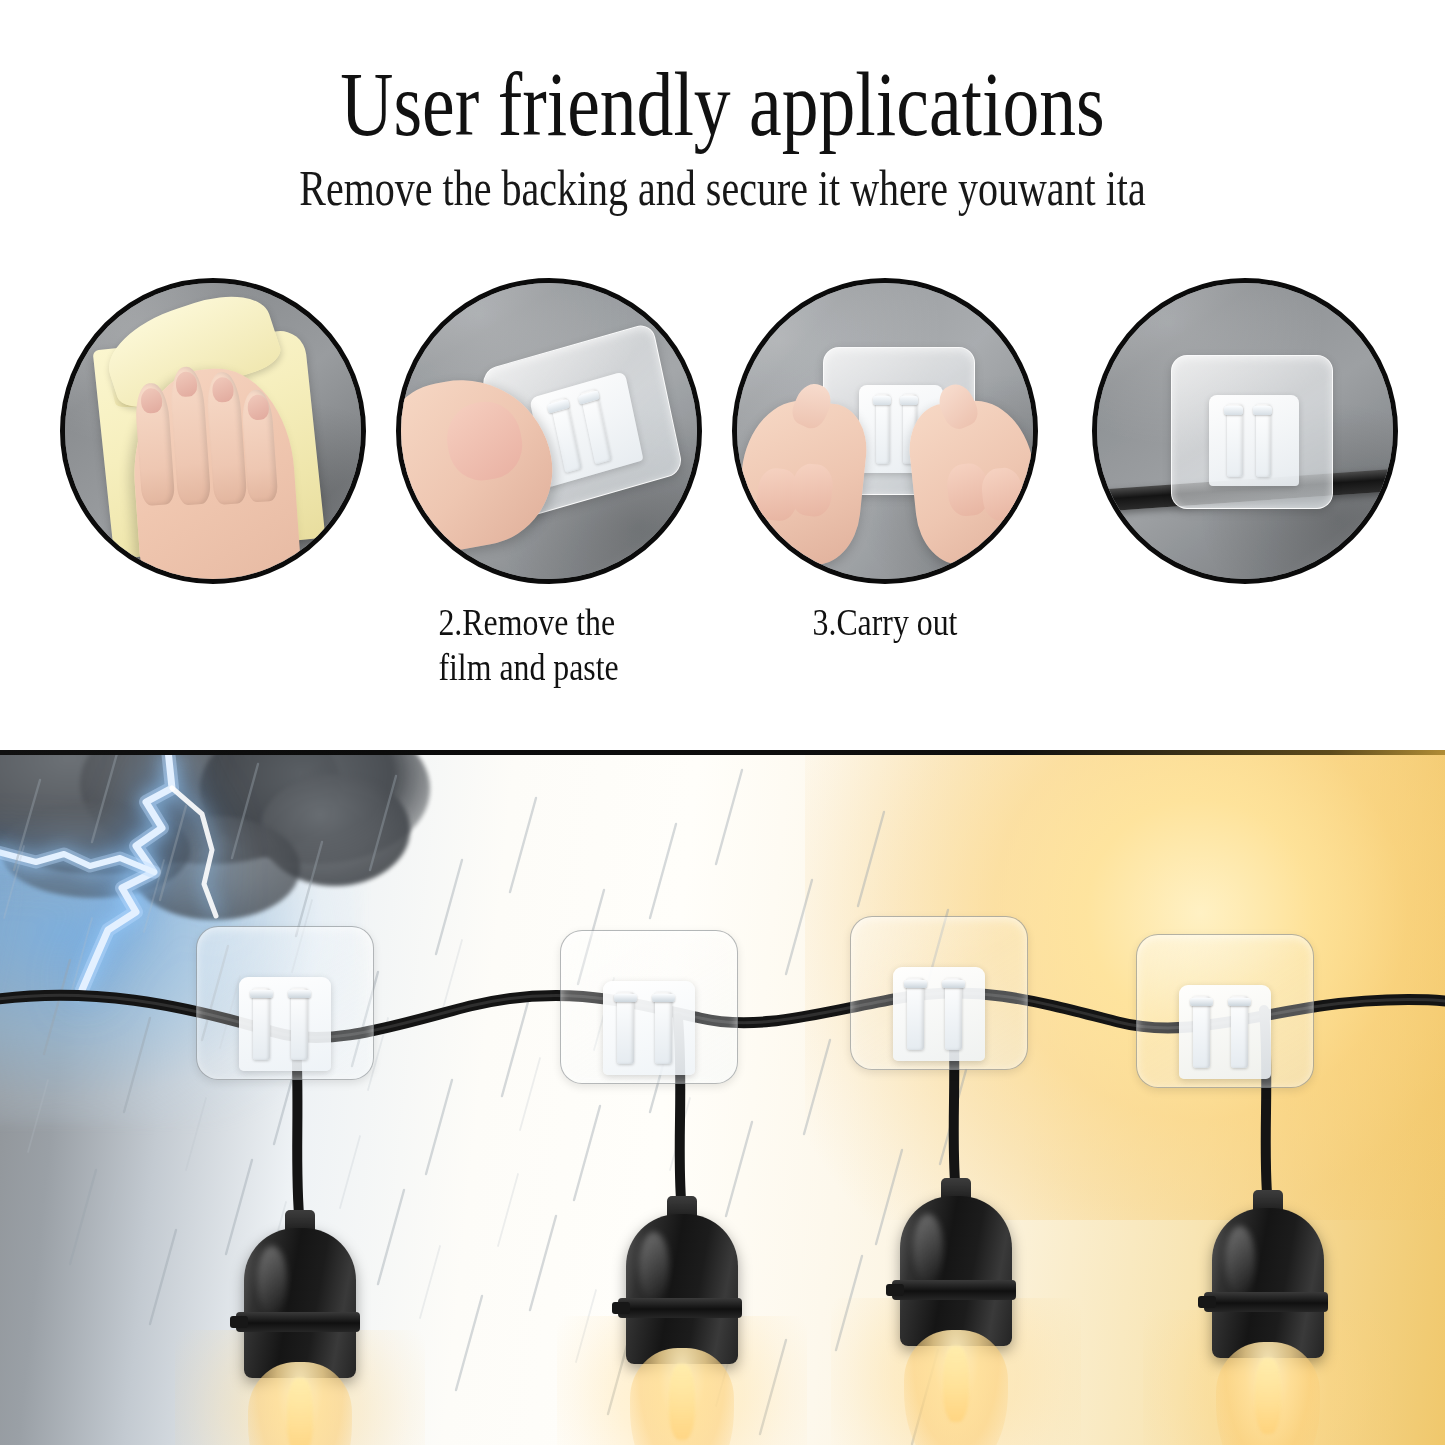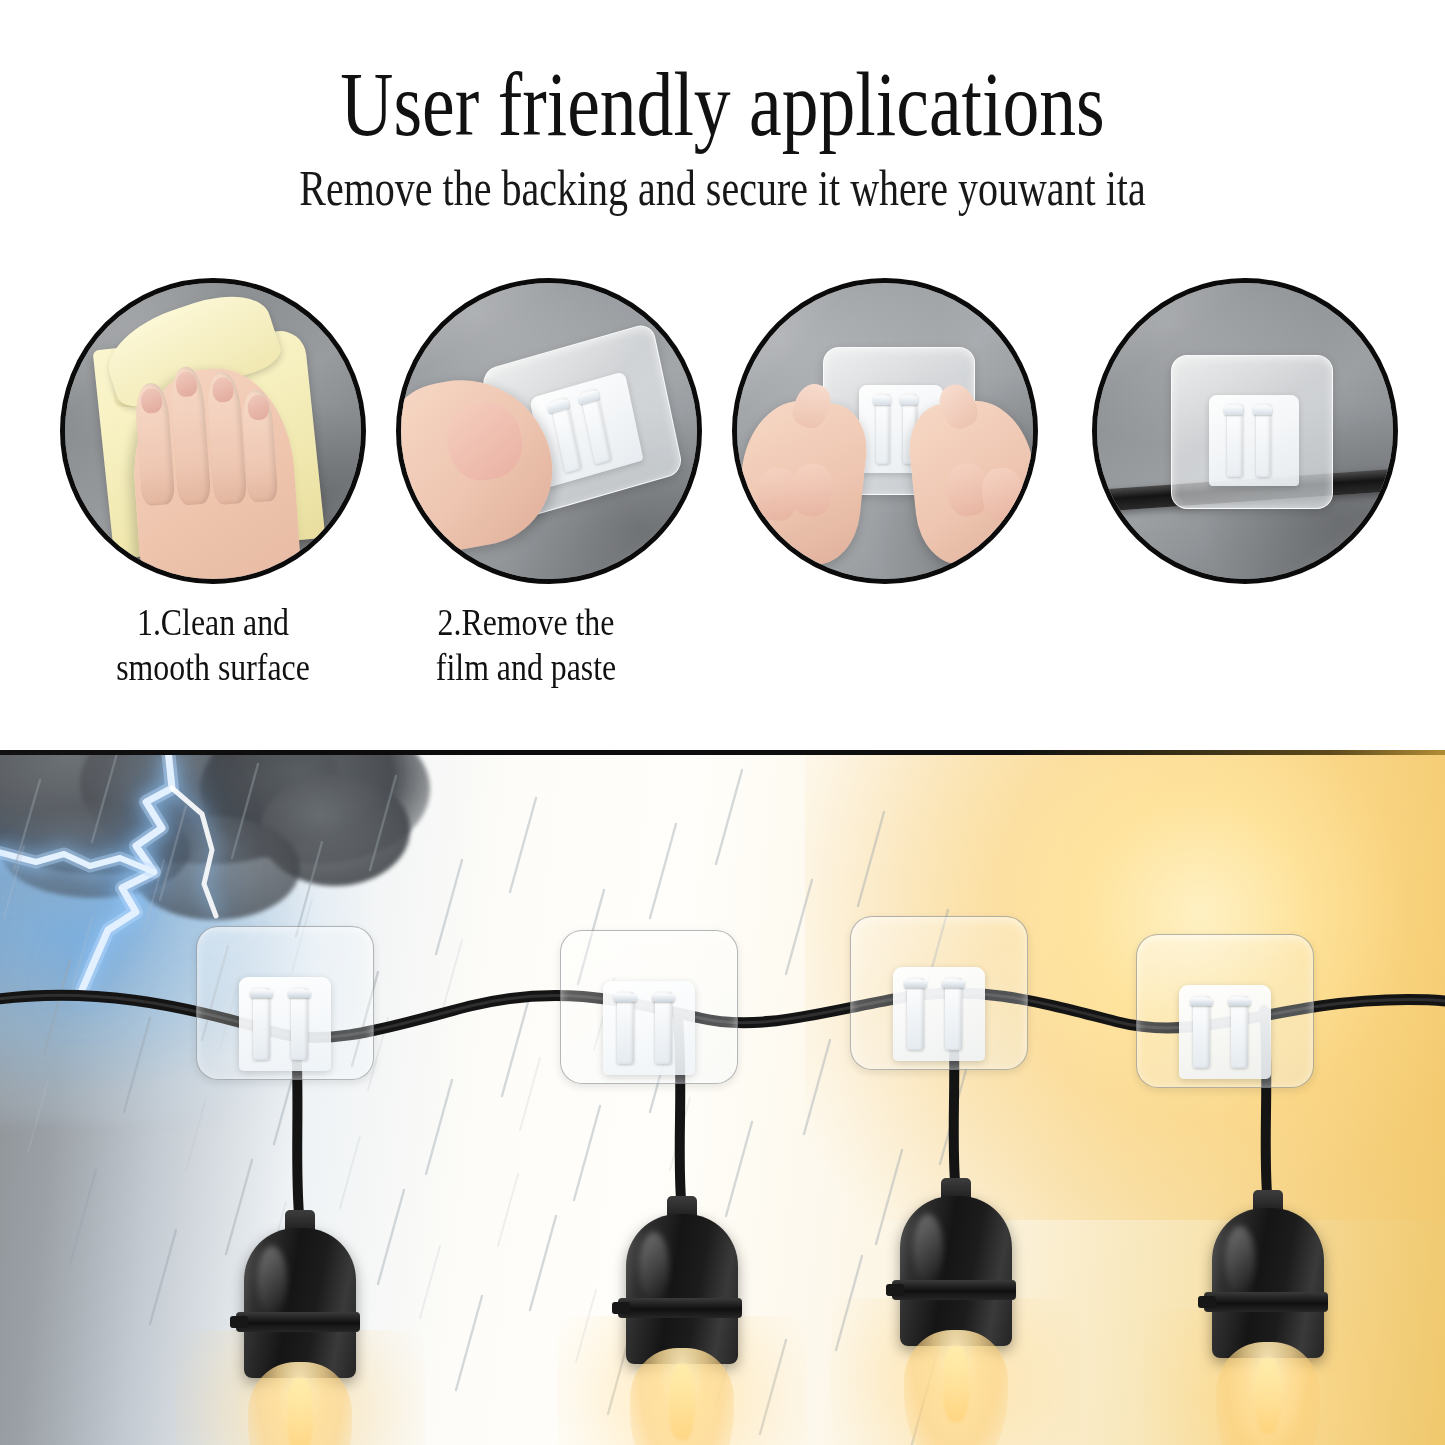--- a/index.html
+++ b/index.html
@@ -406,30 +406,29 @@
                 <div class="prong prong-a"></div>
                 <div class="prong prong-b"></div>
               </div>
             </div>
           </div>
         </div>
       </div>
 
     </div>
 
-    <div style="position:absolute;left:60px;top:600px;width:306px;text-align:center;">
-      <div style="font-size:37px;line-height:1.22;color:#111;transform:scaleX(.86);">1.Clean and</div>
-      <div style="font-size:37px;line-height:1.22;color:#111;transform:scaleX(.86);">smooth surface</div>
-    </div>
-
-    <div style="position:absolute;left:373px;top:600px;width:306px;text-align:center;">
+
+    <div style="position:absolute;left:417px;top:600px;width:306px;text-align:left;">
       <div style="font-size:37px;line-height:1.22;color:#111;transform:scaleX(.86);">2.Remove the</div>
       <div style="font-size:37px;line-height:1.22;color:#111;transform:scaleX(.86);">film and paste</div>
     </div>
 
+    <div style="position:absolute;left:732px;top:600px;width:306px;text-align:center;">
+      <div style="font-size:37px;line-height:1.22;color:#111;transform:scaleX(.86);">3.Carry out</div>
+    </div>
 
 
   </div>
 
   <div class="divider-line"></div>
 
   <div class="bottom-section">
 
     <div class="sun-glow"></div>
 

